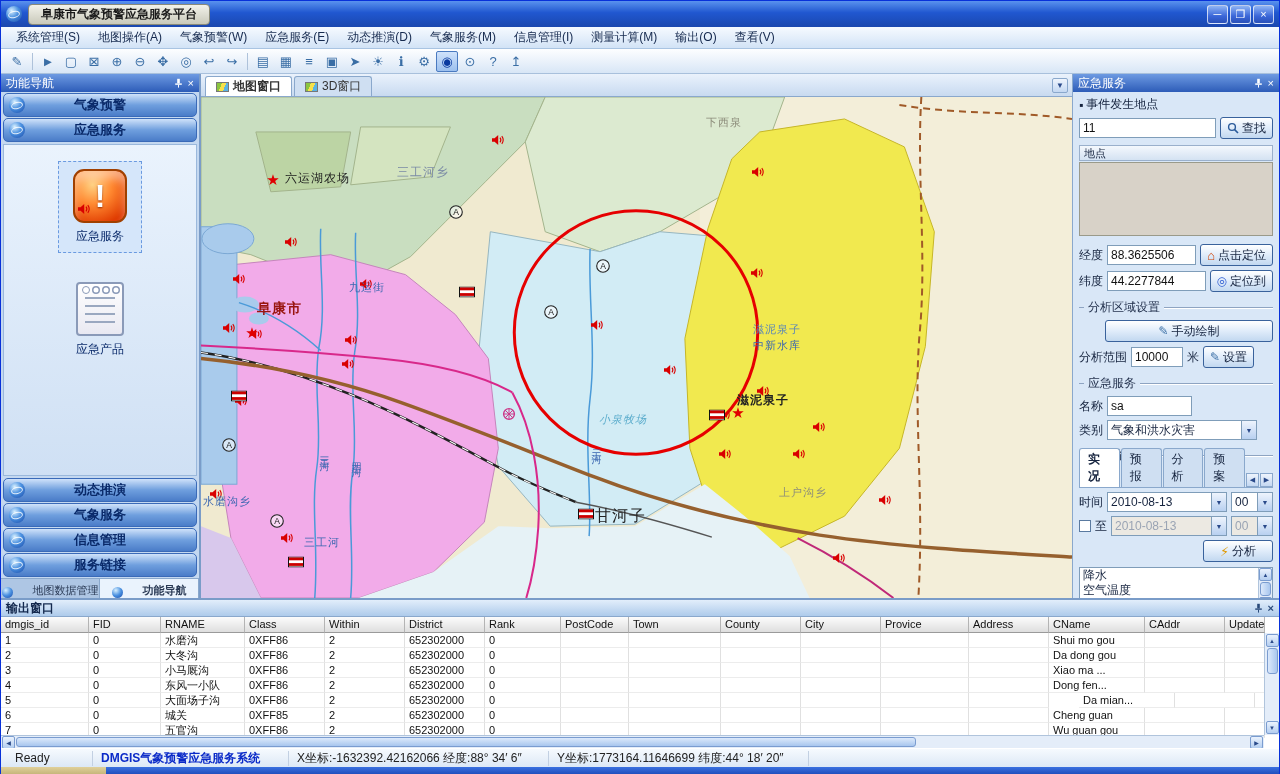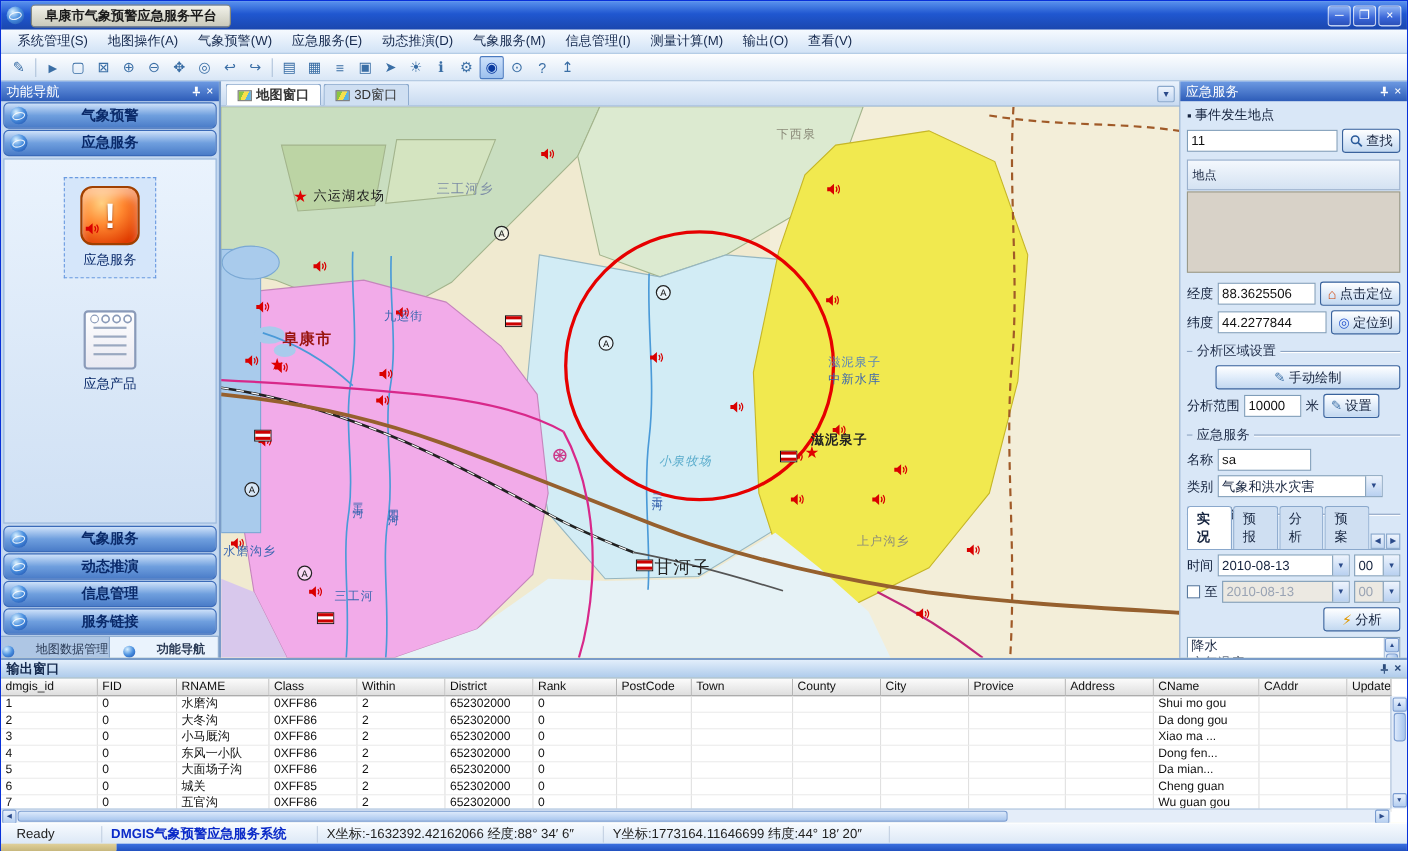--- a/index.html
+++ b/index.html
@@ -60,21 +60,21 @@
 .map-marker{position:absolute;transform:translate(-50%,-50%);line-height:0;}
 
 .right-panel{width:207px;background:#d9e7f7;border-left:1px solid #8aa8cc;display:flex;flex-direction:column;flex:0 0 auto;}
 .rp-content{flex:1;padding:2px 6px 0 6px;font-size:12px;color:#15233e;overflow:hidden;}
 .rp-section-label{display:flex;align-items:center;gap:3px;margin-top:2px;font-size:12px;}
 .rp-row{display:flex;align-items:center;margin-top:4px;gap:4px;}
 .rp-label{flex:0 0 auto;}
 .rp-input{background:#fff;border:1px solid #7f9db9;height:20px;font-size:12px;padding:0 3px;min-width:0;flex:1;color:#111;}
 .rp-input.num{flex:0 0 52px;}
 .xp-btn{height:22px;background:linear-gradient(#ffffff,#e3eefb 45%,#c2d8f0);border:1px solid #39629c;border-radius:3px;font-size:12px;display:inline-flex;align-items:center;justify-content:center;gap:3px;padding:0 6px;color:#15233e;white-space:nowrap;flex:0 0 auto;}
-.rp-place-header{margin-top:6px;height:28px;background:linear-gradient(#f4f8fd,#d4e2f2);border:1px solid #9ab0cc;display:flex;align-items:center;padding:0 4px;font-size:11px;}
+.rp-place-header{margin-top:6px;height:16px;background:linear-gradient(#f4f8fd,#d4e2f2);border:1px solid #9ab0cc;display:flex;align-items:center;padding:0 4px;font-size:11px;}
 .rp-place-box{height:74px;background:#d8d2c8;border:1px solid #9a9a8a;margin-top:1px;}
 .rp-sep{display:flex;align-items:center;margin-top:7px;font-size:12px;color:#24324e;gap:4px;}
 .rp-sep::before{content:"";width:5px;height:1px;background:#8ea4c2;}
 .rp-sep::after{content:"";flex:1;height:1px;background:#8ea4c2;box-shadow:0 1px 0 #fff;}
 .combo{display:flex;align-items:center;background:#fff;border:1px solid #7f9db9;height:20px;min-width:0;}
 .combo .combo-text{flex:1;padding:0 3px;font-size:12px;overflow:hidden;white-space:nowrap;}
 .combo .combo-arrow{width:15px;height:100%;background:linear-gradient(#eef4fd,#b8d0f0);border-left:1px solid #7f9db9;font-size:7px;color:#2a4a8a;display:flex;align-items:center;justify-content:center;}
 .combo.disabled{background:#ece9e2;}
 .combo.disabled .combo-text{color:#9aa4b4;}
 .checkbox{width:12px;height:12px;background:#fff;border:1px solid #5a7aa0;flex:0 0 auto;}
@@ -214,25 +214,25 @@
             <div class="shortcut-label">应急服务</div>
           </div>
           <div class="shortcut">
             <div class="icon-doc"></div>
             <div class="shortcut-label">应急产品</div>
           </div>
         </div>
       <div id="bottom-groups">
           <div class="group-bar">
             <span class="globe"></span>
-            <span>气象服务</span>
+            <span>动态推演</span>
           </div>
           <div class="group-bar">
             <span class="globe"></span>
-            <span>动态推演</span>
+            <span>气象服务</span>
           </div>
           <div class="group-bar">
             <span class="globe"></span>
             <span>信息管理</span>
           </div>
           <div class="group-bar">
             <span class="globe"></span>
             <span>服务链接</span>
           </div>
         </div>
@@ -729,21 +729,21 @@
             <div class="tcell" style="width: 80px;">0XFF86</div>
             <div class="tcell" style="width: 80px;">2</div>
             <div class="tcell" style="width: 80px;">652302000</div>
             <div class="tcell" style="width: 76px;">0</div>
             <div class="tcell" style="width: 68px;"></div>
             <div class="tcell" style="width: 92px;"></div>
             <div class="tcell" style="width: 80px;"></div>
             <div class="tcell" style="width: 80px;"></div>
             <div class="tcell" style="width: 88px;"></div>
             <div class="tcell" style="width: 80px;"></div>
-            <div class="tcell" style="width: 96px;">Da mian...</div>
+            <div class="tcell" style="width: 96px; margin-left: 30px;">Da mian...</div>
             <div class="tcell" style="width: 80px;"></div>
             <div class="tcell" style="width: 40px;"></div>
           </div>
           <div class="trow">
             <div class="tcell" style="width: 88px;">6</div>
             <div class="tcell" style="width: 72px;">0</div>
             <div class="tcell" style="width: 84px;">城关</div>
             <div class="tcell" style="width: 80px;">0XFF85</div>
             <div class="tcell" style="width: 80px;">2</div>
             <div class="tcell" style="width: 80px;">652302000</div>

